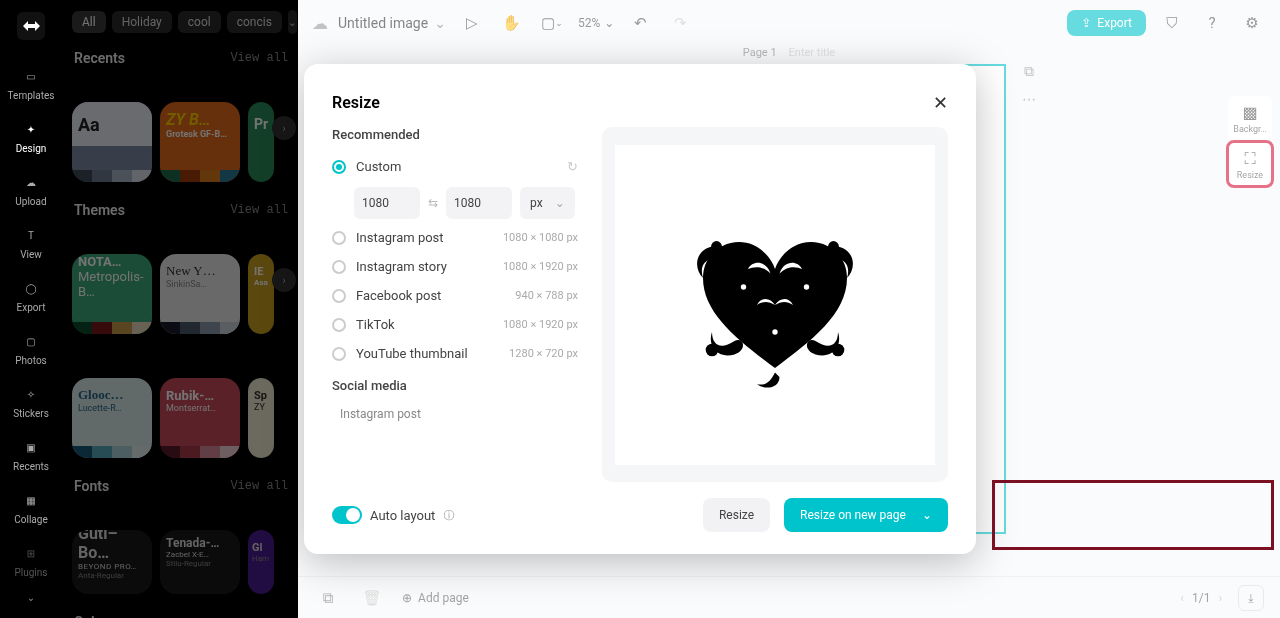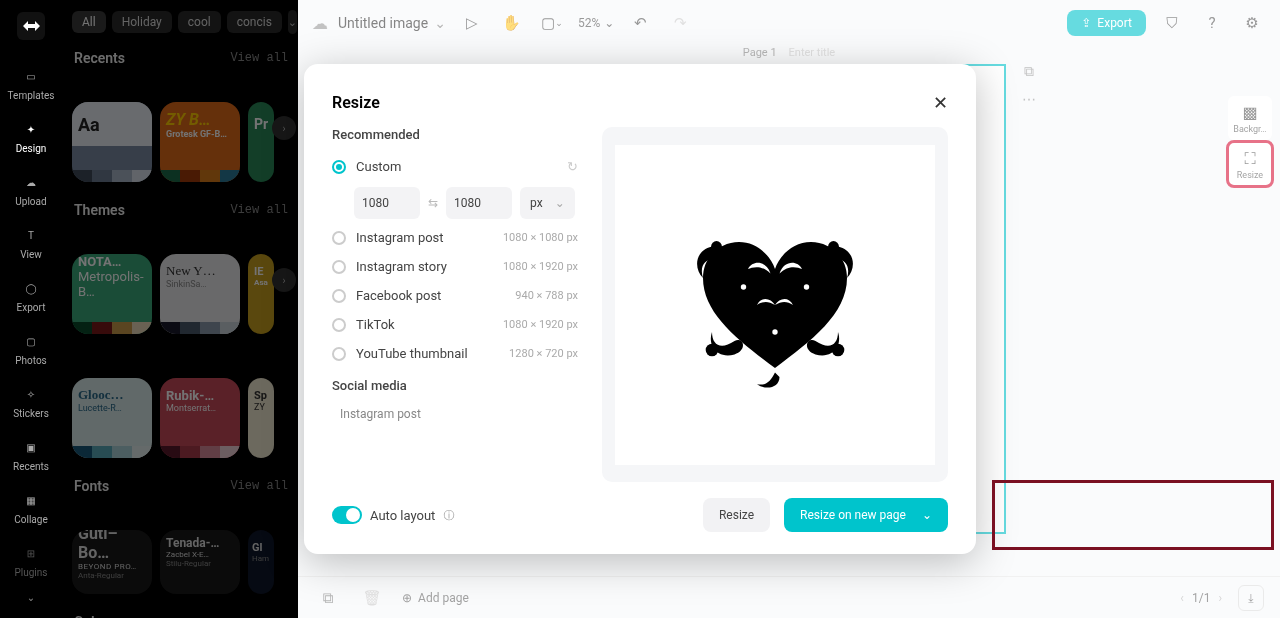--- a/index.html
+++ b/index.html
@@ -291,21 +291,21 @@
           <div style="font-size:8px;color:#888;">Anta-Regular</div>
         </div>
       </div>
       <div class="card" style="background:#1a1a1a;height:64px;">
         <div class="top" style="color:#ddd;padding:6px;">
           <div style="font-size:12px;font-weight:700;">Tenada-…</div>
           <div style="font-size:8px;">Zacbel X-E…</div>
           <div style="font-size:8px;color:#888;">Stilu-Regular</div>
         </div>
       </div>
-      <div class="card cut" style="background:#0f172a;height:64px;">
+      <div class="card cut" style="background:#4c1d95;height:64px;">
         <div class="top" style="color:#ddd;padding:4px;">
           <div style="font-size:11px;font-weight:700;">Gl</div>
           <div style="font-size:8px;color:#888;">Ham</div>
         </div>
       </div>
     </div>
 
     <div class="section-head">
         <h3>Colors</h3>
       </div>

